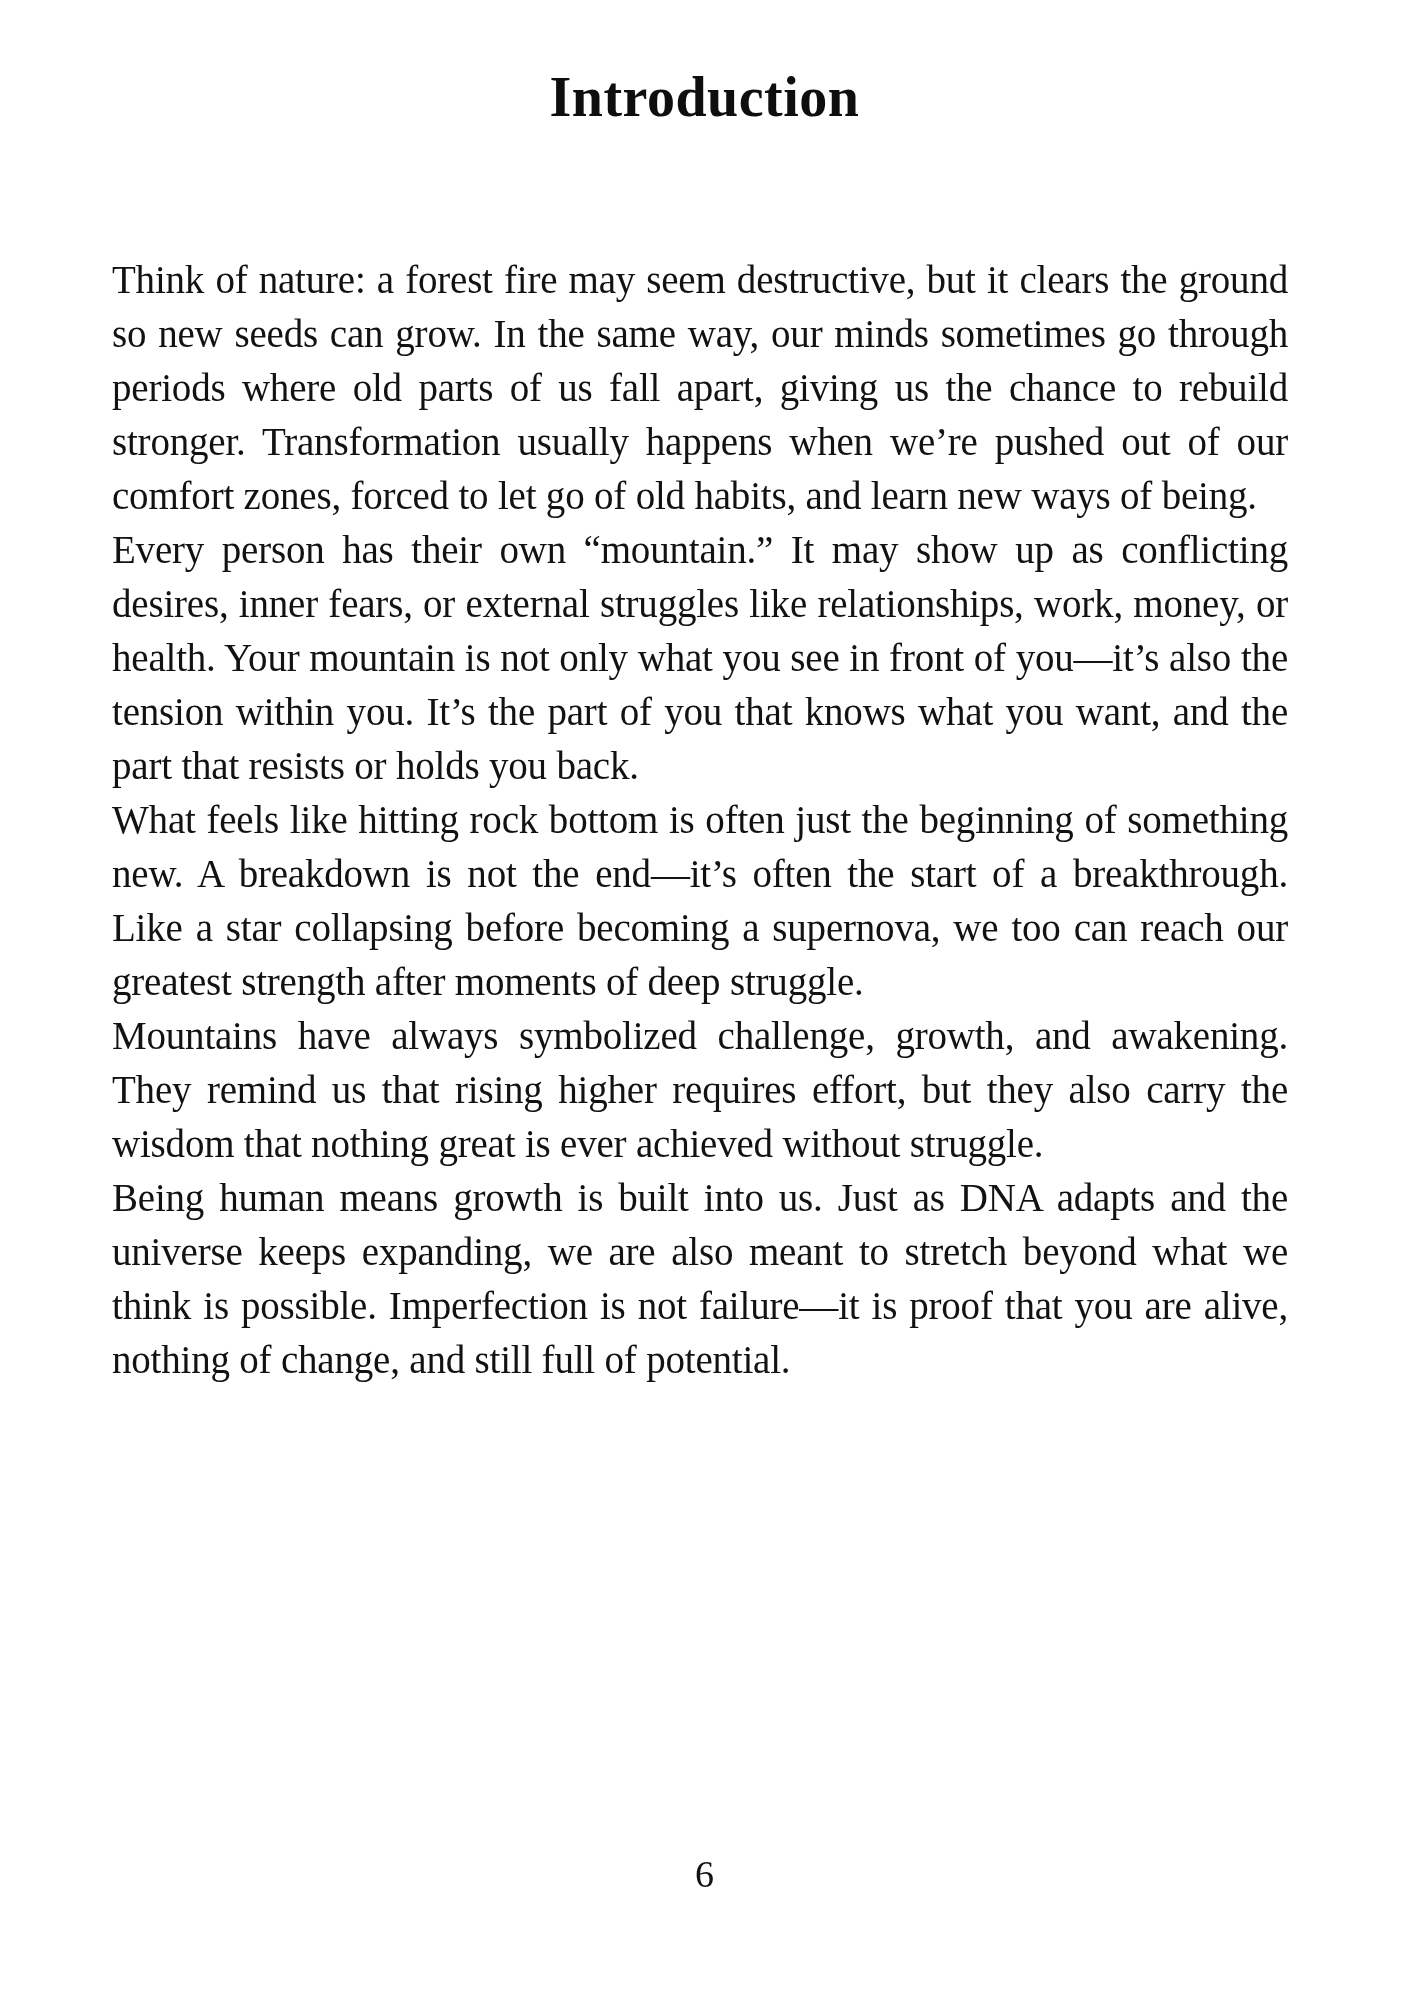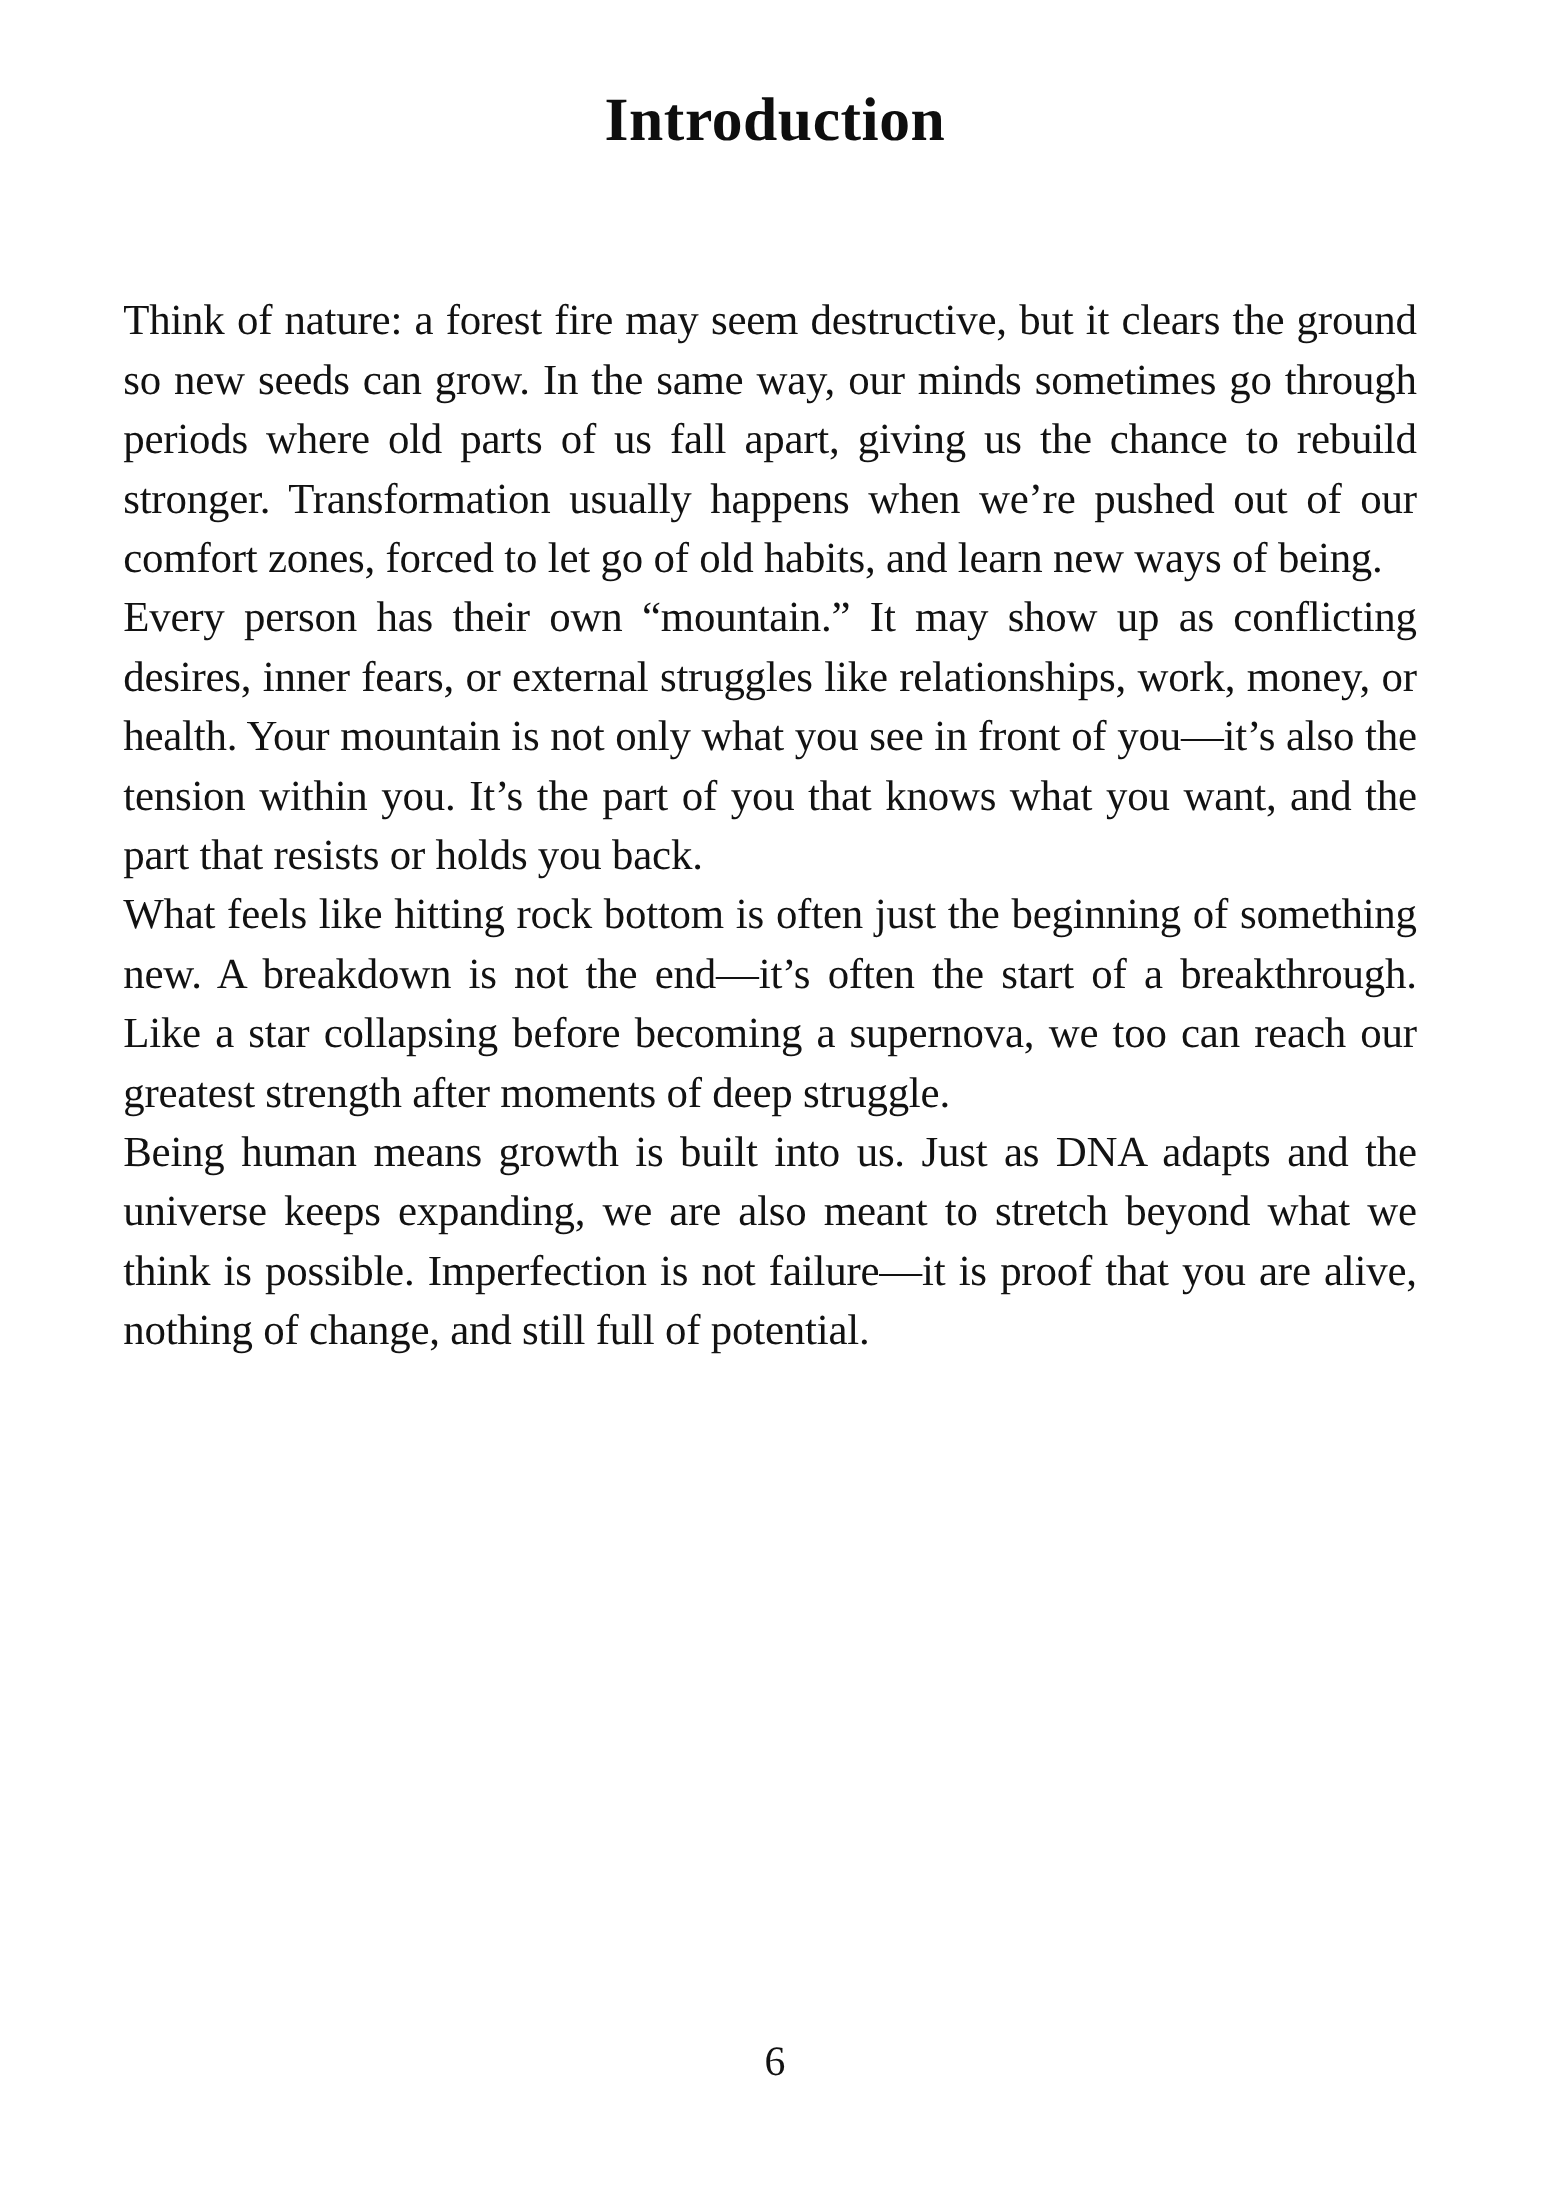--- a/index.html
+++ b/index.html
@@ -11,21 +11,21 @@
     position: relative;
     width: 1409px;
     height: 2000px;
     background: #ffffff;
     color: #121212;
     font-family: "Liberation Serif", "DejaVu Serif", serif;
     overflow: hidden;
     box-sizing: border-box;
   }
   .page-title {
-    margin: 16px;
+    margin: 4px;
     padding-top: 61px;
     text-align: center;
     font-size: 56px;
     line-height: 64px;
     font-weight: bold;
     letter-spacing: 0.5px;
     color: #0e0e0e;
   }
   .page-body {
     margin: 124px 121px 0 112px;
@@ -55,18 +55,19 @@
 <body>
 
 <div class="book-page">
 
   <h1 class="page-title">Introduction</h1>
 
   <div class="page-body">
     <p>Think of nature: a forest fire may seem destructive, but it clears the ground so new seeds can grow. In the same way, our minds sometimes go through periods where old parts of us fall apart, giving us the chance to rebuild stronger. Transformation usually happens when we’re pushed out of our comfort zones, forced to let go of old habits, and learn new ways of being.</p>
     <p>Every person has their own “mountain.” It may show up as conflicting desires, inner fears, or external struggles like relationships, work, money, or health. Your mountain is not only what you see in front of you—it’s also the tension within you. It’s the part of you that knows what you want, and the part that resists or holds you back.</p>
     <p>What feels like hitting rock bottom is often just the beginning of something new. A breakdown is not the end—it’s often the start of a breakthrough. Like a star collapsing before becoming a supernova, we too can reach our greatest strength after moments of deep struggle.</p>
+    <p>Mountains have always symbolized challenge, growth, and awakening. They remind us that rising higher requires effort, but they also carry the wisdom that nothing great is ever achieved without struggle.</p>
     <p>Being human means growth is built into us. Just as DNA adapts and the universe keeps expanding, we are also meant to stretch beyond what we think is possible. Imperfection is not failure—it is proof that you are alive, nothing of change, and still full of potential.</p>
   </div>
 
   <div class="page-number">6</div>
 
 </div>
 
 </body></html>

